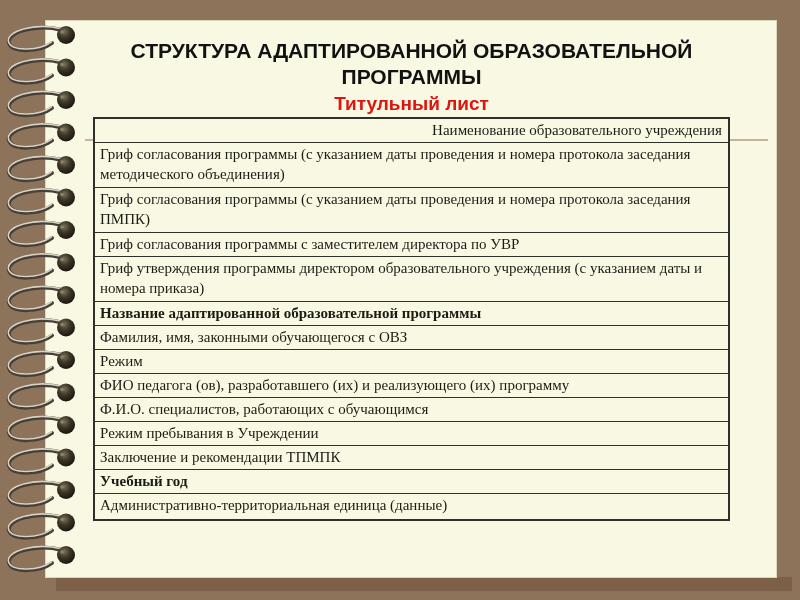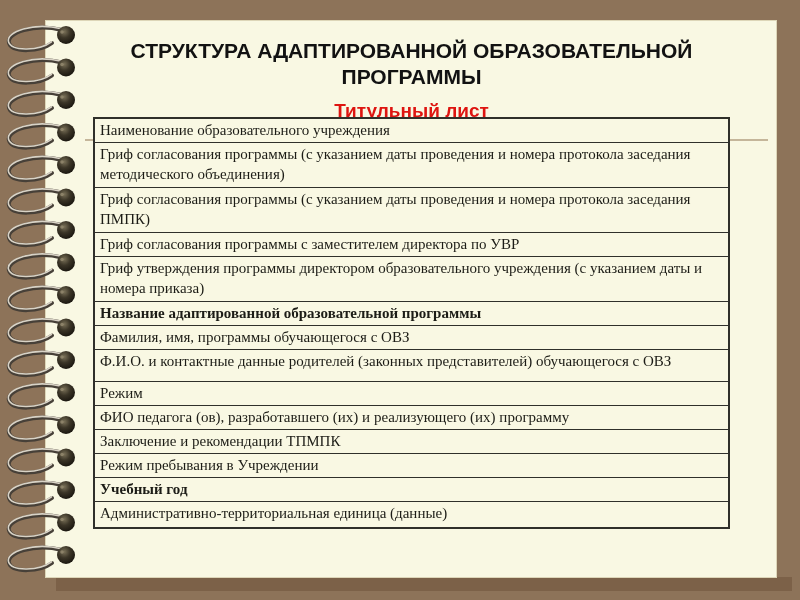--- a/index.html
+++ b/index.html
@@ -38,21 +38,21 @@
     position:absolute;
     left:93px;top:38px;width:637px;
     text-align:center;
     z-index:3;
   }
   .page-title{
     font-size:21px;font-weight:bold;color:#121212;
     line-height:26px;letter-spacing:0px;
   }
   .page-subtitle{
-    margin-top:10px;
+    margin-top:3px;
     font-size:19px;font-weight:bold;
     color:var(--accent_red,#DE1410);
     line-height:22px;
   }
   table.structure-table{
     position:absolute;
     left:93px;top:117px;width:637px;
     border-collapse:collapse;
     background:var(--page,#F9F8E3);
     z-index:4;
@@ -88,54 +88,54 @@
   <div class="divider-line"></div>
 
   <div class="title-block">
     <div class="page-title">СТРУКТУРА АДАПТИРОВАННОЙ ОБРАЗОВАТЕЛЬНОЙ ПРОГРАММЫ</div>
     <div class="page-subtitle">Титульный лист</div>
   </div>
 
   <table class="structure-table">
     <tbody id="table-body">
         <tr>
-          <td style="height: 21px;">Наименование образовательного учреждения</td>
+          <td style="height: 21px; text-align: right;">Наименование образовательного учреждения</td>
         </tr>
         <tr>
           <td style="height: 42px;">Гриф согласования программы (с указанием даты проведения и номера протокола заседания методического объединения)</td>
         </tr>
         <tr>
           <td style="height: 42px;">Гриф согласования программы (с указанием даты проведения и номера протокола заседания ПМПК)</td>
         </tr>
         <tr>
           <td style="height: 21px; margin-left: 36px;">Гриф согласования программы с заместителем директора по УВР</td>
         </tr>
         <tr>
           <td style="height: 42px; margin-top: 24px;">Гриф утверждения программы директором образовательного учреждения (с указанием даты и номера приказа)</td>
         </tr>
         <tr>
           <td style="height: 21px; font-weight: bold;">Название адаптированной образовательной программы</td>
         </tr>
         <tr>
-          <td style="height: 21px;">Фамилия, имя, программы обучающегося с ОВЗ</td>
-        </tr>
-        <tr>
-          <td style="height: 29px;">Ф.И.О. и контактные данные родителей (законных представителей) обучающегося с ОВЗ</td>
+          <td style="height: 21px;">Фамилия, имя, законными обучающегося с ОВЗ</td>
         </tr>
         <tr>
           <td style="height: 21px;">Режим</td>
         </tr>
         <tr>
           <td style="height: 21px;">ФИО педагога (ов), разработавшего (их) и реализующего (их) программу</td>
         </tr>
         <tr>
+          <td style="height: 21px;">Ф.И.О. специалистов, работающих с обучающимся</td>
+        </tr>
+        <tr>
+          <td style="height: 21px;">Режим пребывания в Учреждении</td>
+        </tr>
+        <tr>
           <td style="height: 21px;">Заключение и рекомендации ТПМПК</td>
-        </tr>
-        <tr>
-          <td style="height: 21px;">Режим пребывания в Учреждении</td>
         </tr>
         <tr>
           <td style="height: 21px; font-weight: bold;">Учебный год</td>
         </tr>
         <tr>
           <td style="height: 23px;">Административно-территориальная единица (данные)</td>
         </tr>
       </tbody>
   </table>
 

